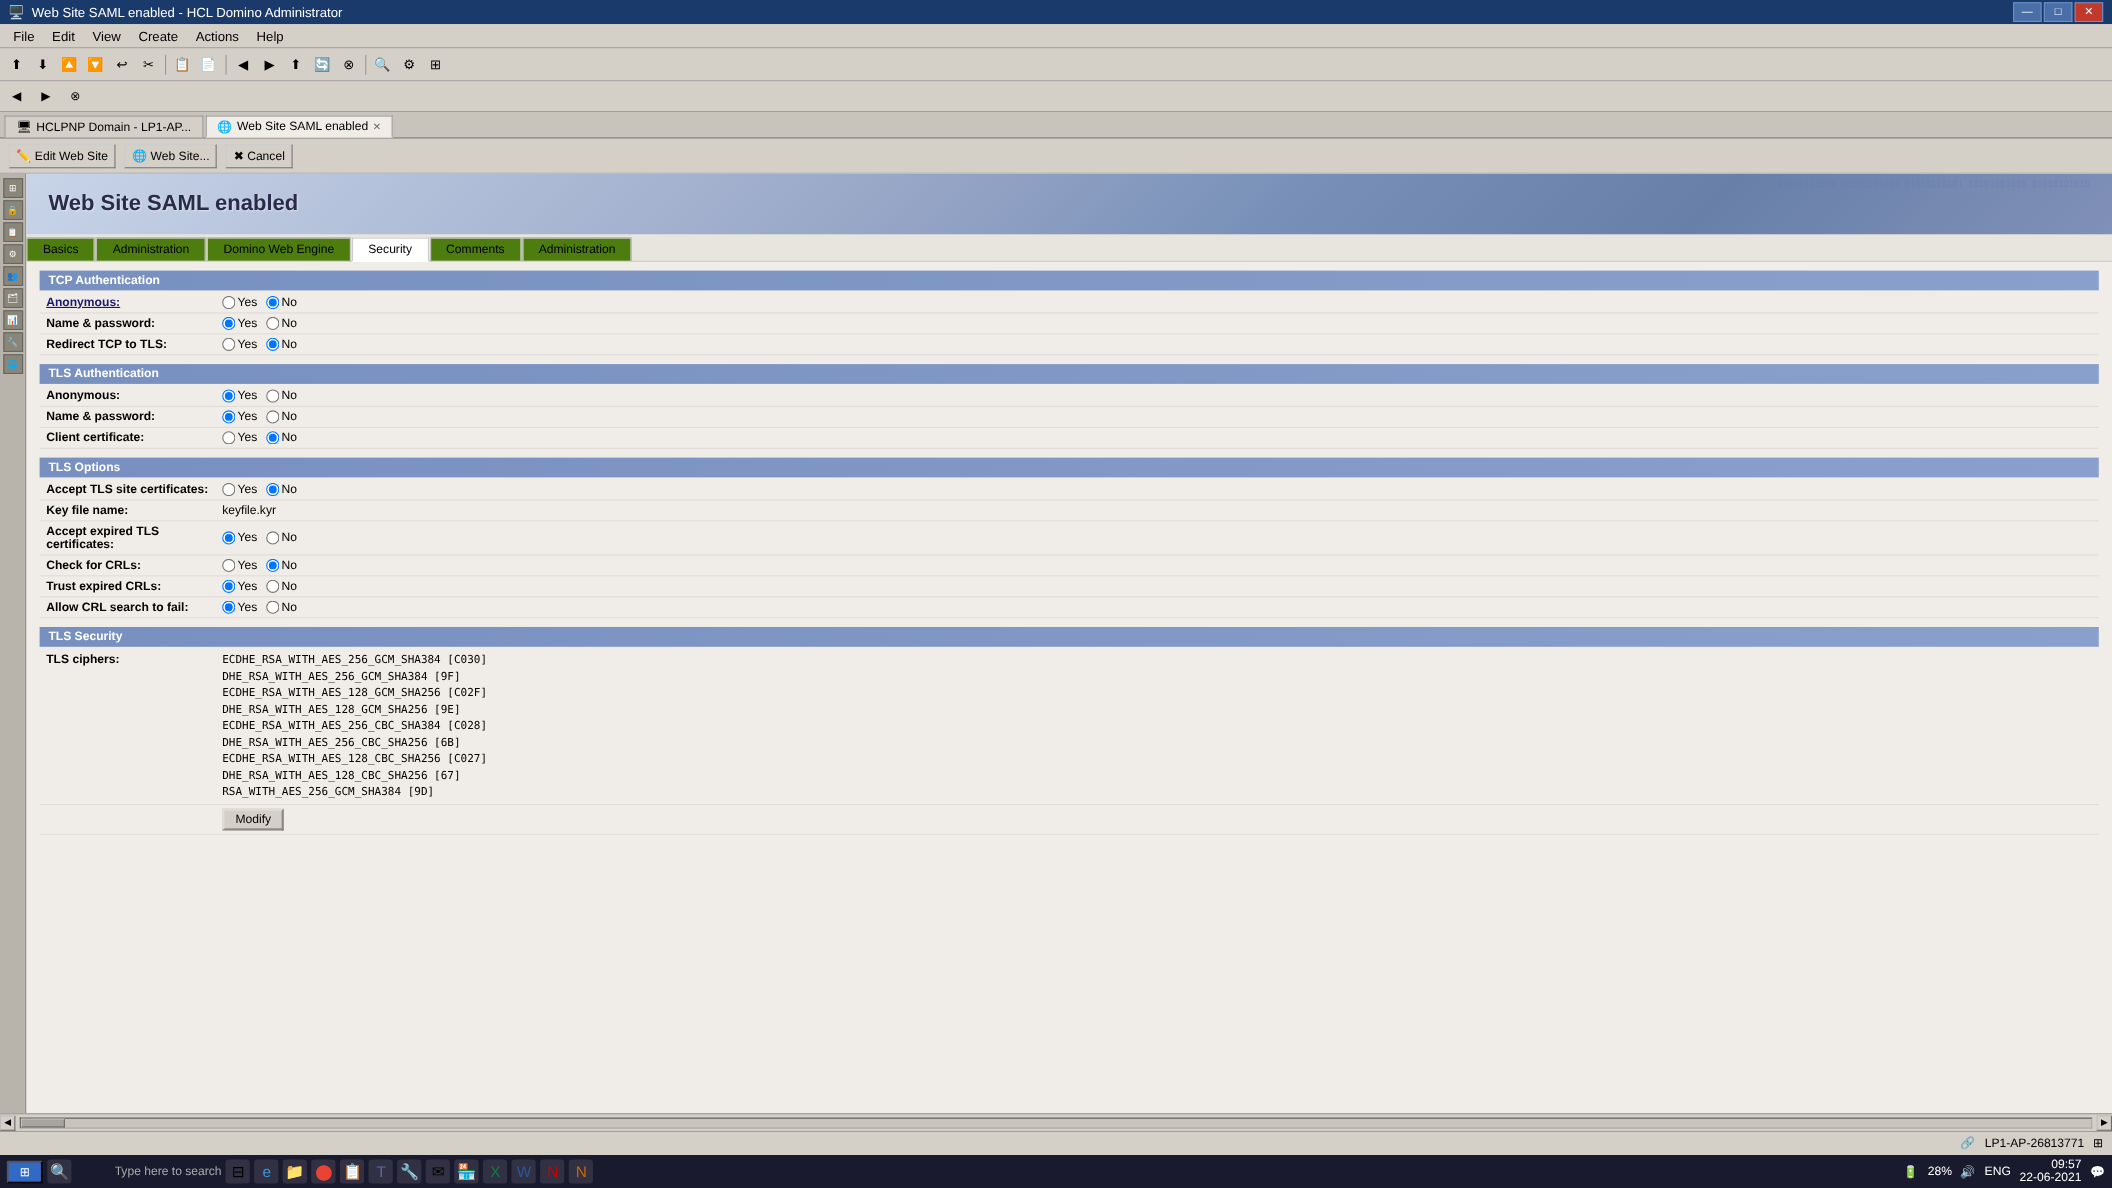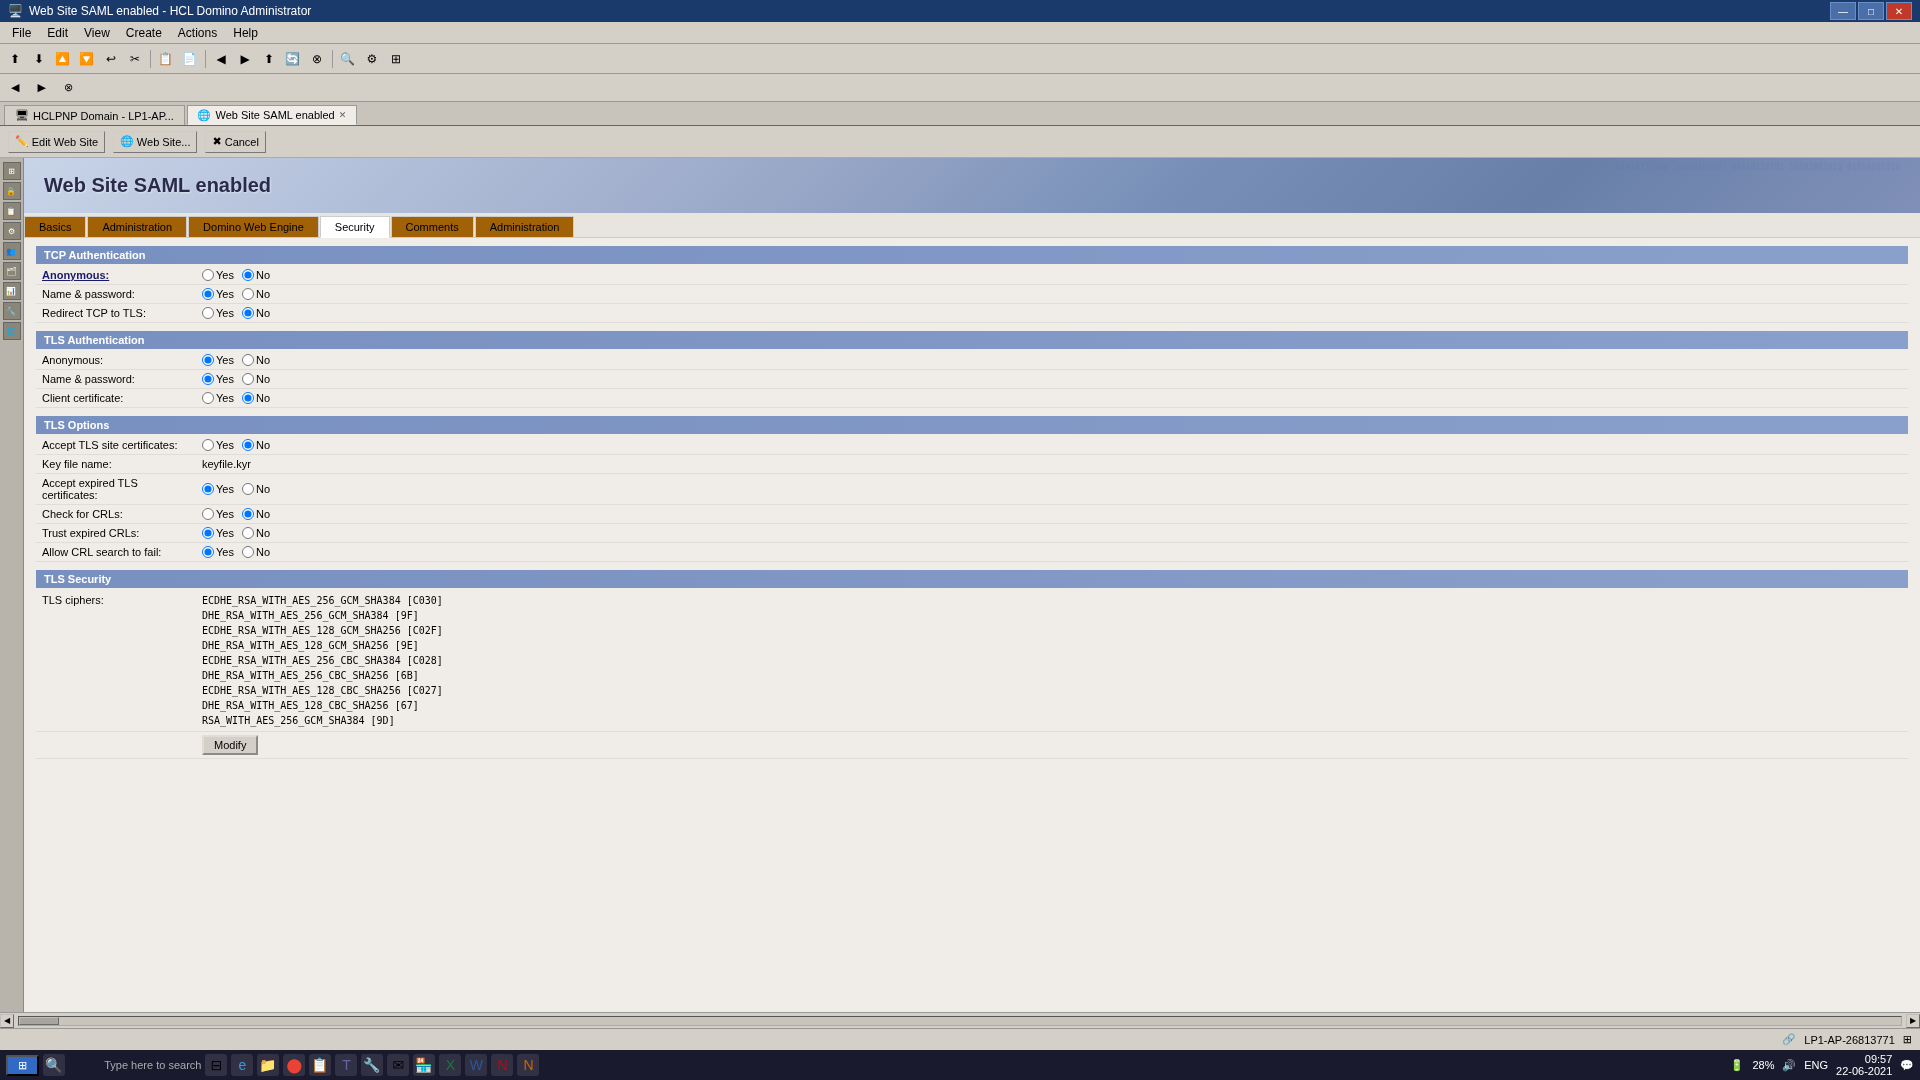--- a/index.html
+++ b/index.html
@@ -39,34 +39,34 @@
     
     .content-area { flex: 1; background: #f0ede8; overflow-y: auto; }
 
     
     .header-banner { background: linear-gradient(135deg, #c8d4e8 0%, #9aa8c8 40%, #7890b8 60%, #6880a8 80%, #8090b8 100%); height: 55px; display: flex; align-items: center; padding: 0 20px; position: relative; overflow: hidden; }
     .header-title { font-size: 20px; font-weight: bold; color: #2a2a4a; text-shadow: 1px 1px 2px rgba(255,255,255,0.5); }
     .header-bg-text { position: absolute; right: 20px; top: 5px; font-family: monospace; font-size: 8px; color: rgba(100,120,180,0.4); line-height: 1.2; }
 
     
     .doc-tabs { display: flex; border-bottom: 1px solid #ccc; background: #e8e4de; }
-    .doc-tab { padding: 4px 14px; font-size: 11px; cursor: pointer; border: 1px solid #ccc; border-bottom: none; background: #a16207; margin-right: 1px; margin-top: 3px; }
+    .doc-tab { padding: 4px 14px; font-size: 11px; cursor: pointer; border: 1px solid #ccc; border-bottom: none; background: #4d7c0f; margin-right: 1px; margin-top: 3px; }
     .doc-tab.active { background: white; border-bottom: 1px solid white; margin-bottom: -1px; }
 
     
     .section-content { padding: 8px 12px; }
 
     
     .section-header { background: linear-gradient(90deg, #7890c0 0%, #8aa0cc 100%); color: white; font-weight: bold; font-size: 11px; padding: 3px 8px; margin-bottom: 2px; }
 
     
     .form-table { width: 100%; border-collapse: collapse; margin-bottom: 8px; }
     .form-table td { padding: 3px 6px; vertical-align: middle; font-size: 11px; }
     .form-table tr { border-bottom: 1px solid #e0dcd8; margin-top: 44px; }
-    .label-cell { width: 160px; color: #000; }
+    .label-cell { width: 160px; color: #000; font-weight: bold; }
     .label-cell.bold { font-weight: bold; color: #1a1a6a; text-decoration: underline; }
     .value-cell { }
 
     
     .radio-group { display: flex; gap: 8px; align-items: center; }
     .radio-item { display: flex; align-items: center; gap: 2px; }
     .radio-item input[type="radio"] { width: 12px; height: 12px; }
 
     
     .cipher-list { font-family: monospace; font-size: 10px; line-height: 1.5; color: #000; }

